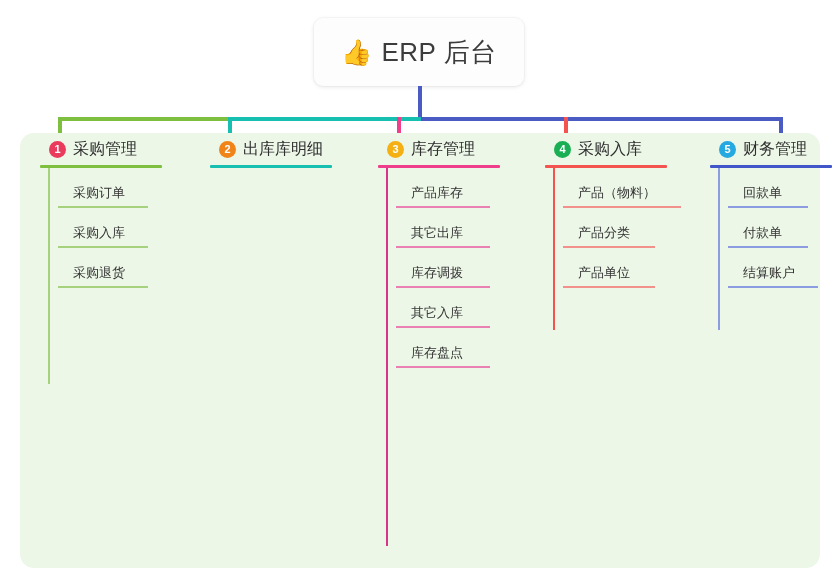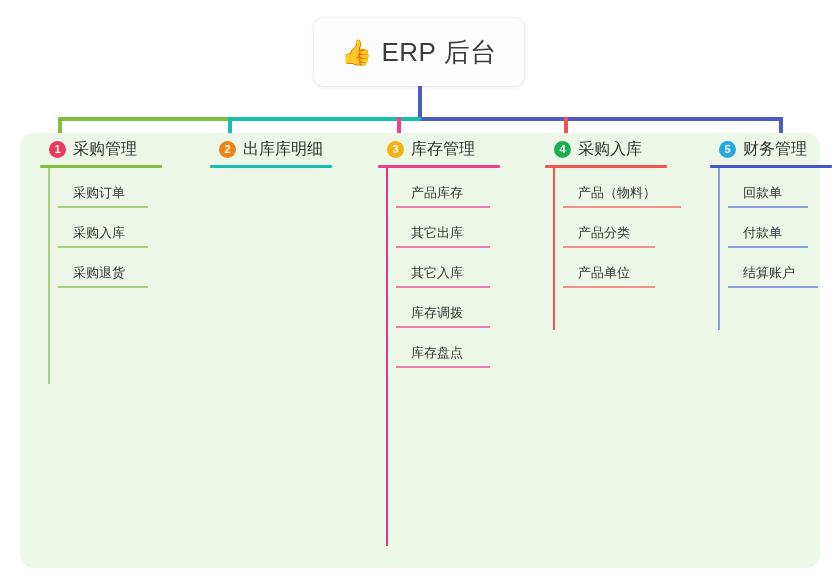--- a/index.html
+++ b/index.html
@@ -204,25 +204,25 @@
           <div class="spine" style="background: rgb(216, 52, 138); height: 378px;"></div>
           <div class="item">
             <span class="item-label">产品库存</span>
             <div class="item-rule" style="width: 94px; background: rgb(234, 127, 180);"></div>
           </div>
           <div class="item">
             <span class="item-label">其它出库</span>
             <div class="item-rule" style="width: 94px; background: rgb(234, 127, 180);"></div>
           </div>
           <div class="item">
+            <span class="item-label">库存调拨</span>
+            <div class="item-rule" style="width: 94px; background: rgb(234, 127, 180);"></div>
+          </div>
+          <div class="item">
             <span class="item-label">其它入库</span>
-            <div class="item-rule" style="width: 94px; background: rgb(234, 127, 180);"></div>
-          </div>
-          <div class="item">
-            <span class="item-label">库存调拨</span>
             <div class="item-rule" style="width: 94px; background: rgb(234, 127, 180);"></div>
           </div>
           <div class="item">
             <span class="item-label">库存盘点</span>
             <div class="item-rule" style="width: 94px; background: rgb(234, 127, 180);"></div>
           </div>
         </div>
       </div>
       <div class="column" style="left: 525px; width: 175px;">
         <div class="col-head">

